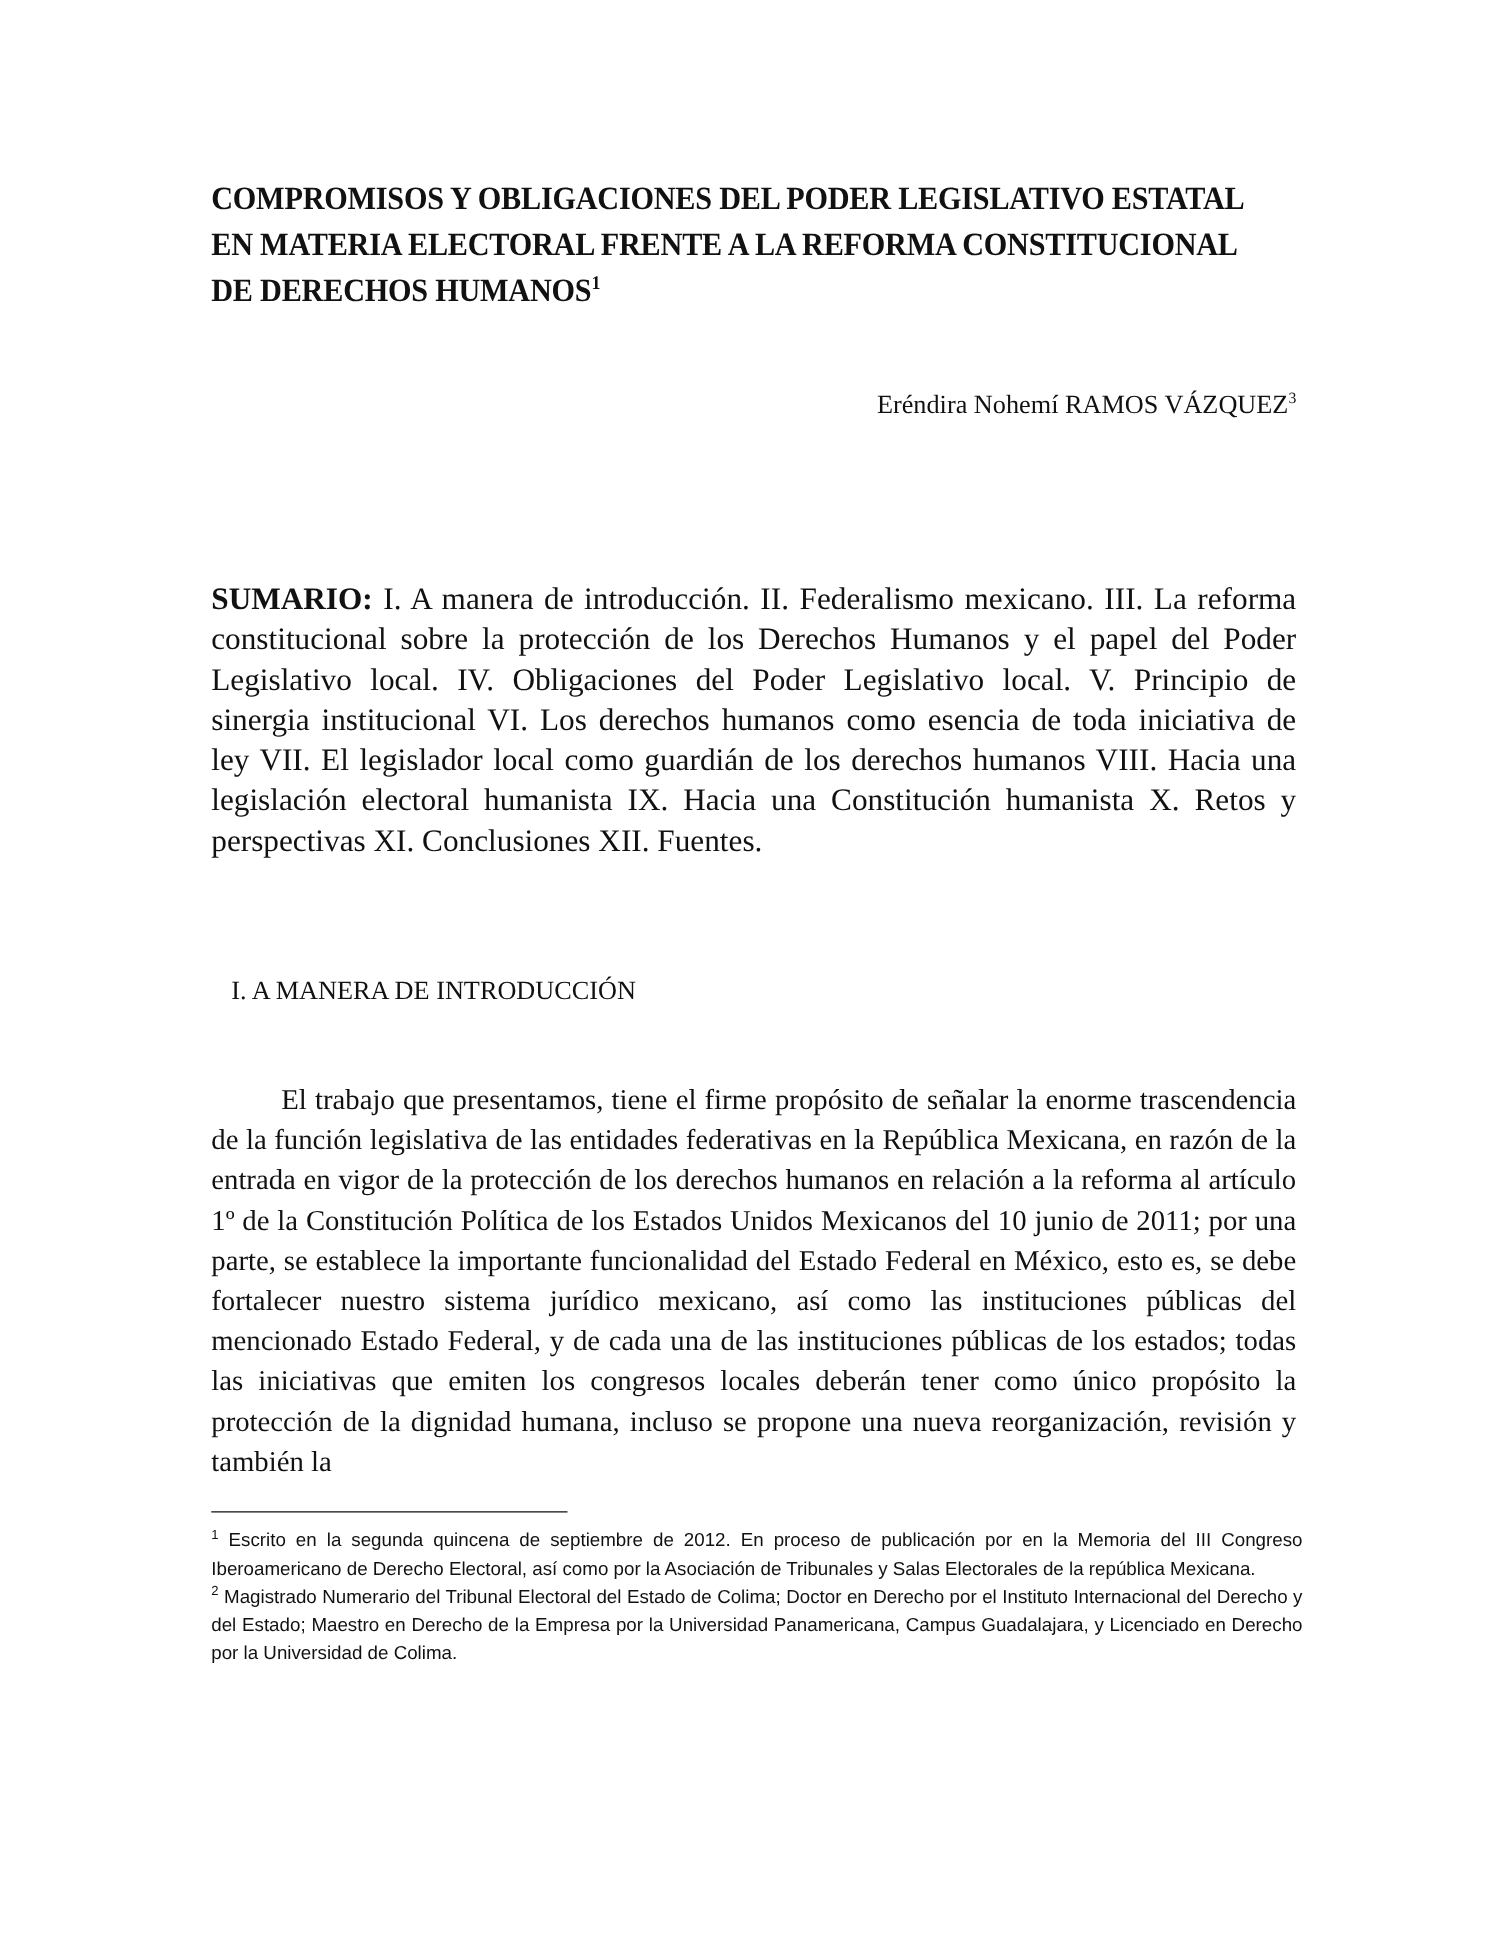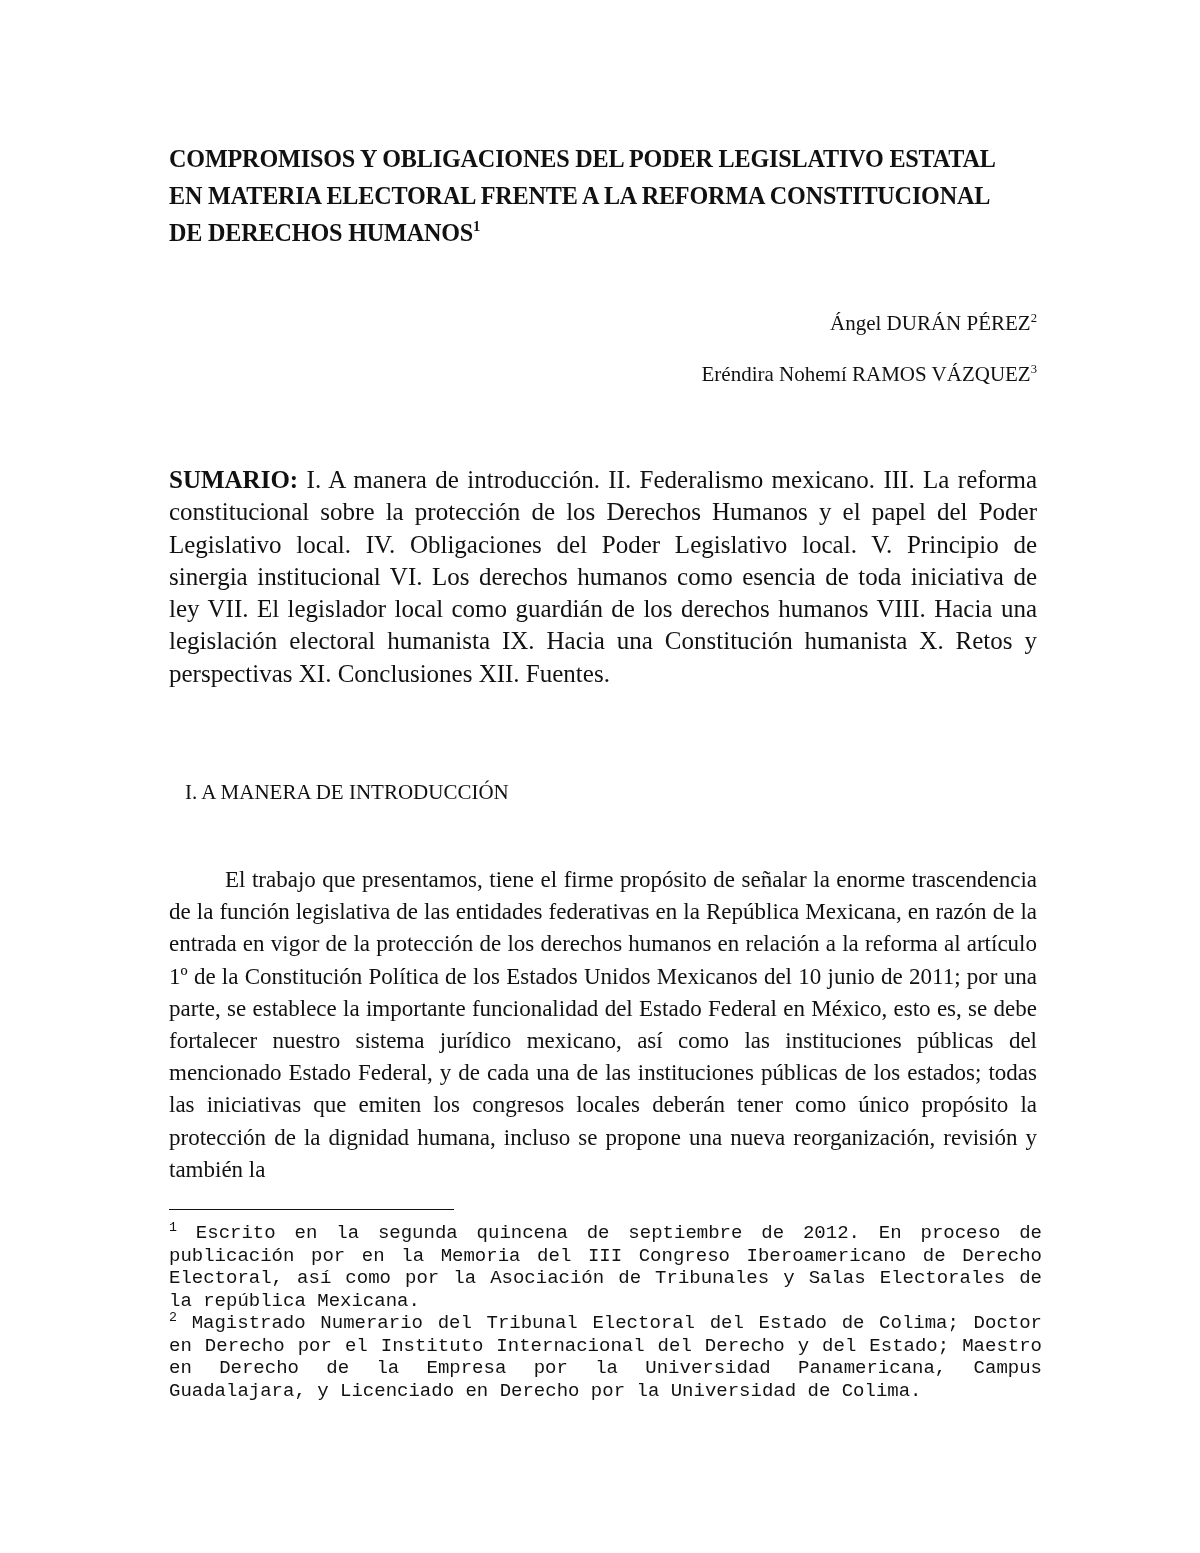--- a/index.html
+++ b/index.html
@@ -88,22 +88,22 @@
       top: 1209px;
       width: 285px;
       height: 0;
       border-top: 1.5px solid #111111;
     }
     .footnotes {
       position: absolute;
       left: 169px;
       top: 1222px;
       width: 873px;
-      font-family: Liberation Mono, monospace;
-      font-size: 19px;
+      font-family: Liberation Sans, sans-serif;
+      font-size: 15px;
       line-height: 22.5px;
       color: #111111;
     }
     .footnote {
       text-align: justify;
       margin: 0;
     }
     .footnote sup.fn { font-size: 0.7em; }
   </style>
 </head>
@@ -111,21 +111,20 @@
 
 <div class="page">
 
   <h1 class="title" style="margin:0;">
     <span class="line">COMPROMISOS Y OBLIGACIONES DEL PODER LEGISLATIVO ESTATAL</span>
     <span class="line">EN MATERIA ELECTORAL FRENTE A LA REFORMA CONSTITUCIONAL</span>
     <span class="line"><span>DE DERECHOS HUMANOS</span><sup class="fn">1</sup></span>
   </h1>
 
   <div class="authors">
-    <span class="author"><span>Ángel DURÁN PÉREZ</span><sup class="fn">2</sup></span>
     <span class="author"><span>Eréndira Nohemí RAMOS VÁZQUEZ</span><sup class="fn">3</sup></span>
   </div>
 
   <p class="sumario" style="margin:0;"><b>SUMARIO:</b><span> I. A manera de introducción. II. Federalismo mexicano. III. La reforma constitucional sobre la protección de los Derechos Humanos y el papel del Poder Legislativo local. IV. Obligaciones del Poder Legislativo local. V. Principio de sinergia institucional  VI. Los derechos humanos como esencia de toda iniciativa de ley VII. El legislador local como guardián de los derechos humanos VIII. Hacia una legislación electoral humanista IX. Hacia una Constitución humanista X. Retos y perspectivas XI. Conclusiones XII. Fuentes.</span></p>
 
   <h2 class="section-heading" style="margin:16px;font-weight:normal;">I. A MANERA DE INTRODUCCIÓN</h2>
 
   <p class="body-text" style="margin:0;">El trabajo que presentamos, tiene el firme propósito de señalar la enorme trascendencia de la función legislativa de las entidades federativas en la República Mexicana, en razón de la entrada en vigor de la protección de los derechos humanos en relación a la reforma al artículo 1º de la Constitución Política de los Estados Unidos Mexicanos del 10 junio de 2011; por una parte, se establece la importante funcionalidad del Estado Federal en México, esto es, se debe fortalecer nuestro sistema jurídico mexicano, así como las instituciones públicas del mencionado Estado Federal, y de cada una de las instituciones públicas de los estados; todas las iniciativas que emiten los congresos locales deberán tener como único propósito la protección de la dignidad humana, incluso se propone una nueva reorganización, revisión y también la</p>
 
   <div class="footnote-rule"></div>

